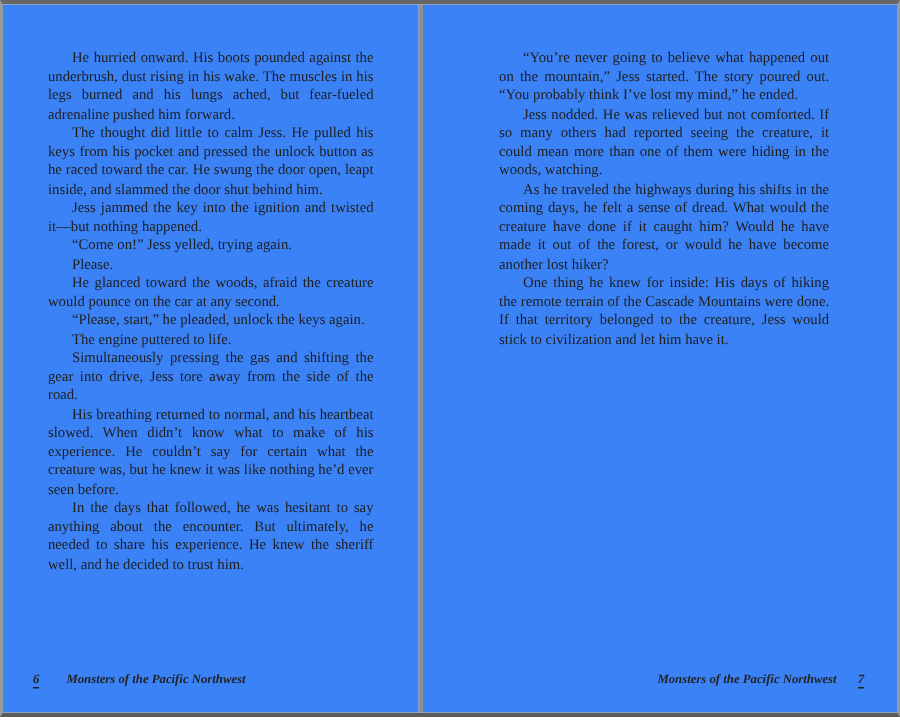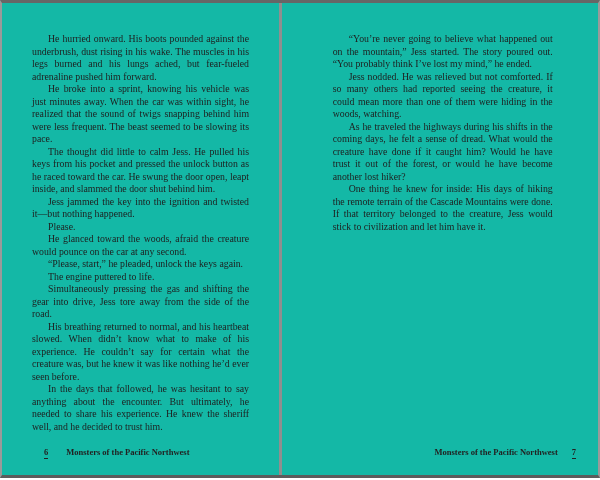--- a/index.html
+++ b/index.html
@@ -19,21 +19,21 @@
     border-top: 3px solid #666666;
     border-bottom: 3px solid #5c5c5c;
     border-left: 2px solid #9a9a9a;
     border-right: 2px solid #9a9a9a;
     background: #ffffff;
     display: flex;
     overflow: hidden;
   }
   .page {
     position: relative;
-    background: #14b8a6;
+    background: #3b82f6;
     height: 100%;
     box-sizing: border-box;
     flex: 1 1 auto;
   }
   .page.left  { width: 296px; padding: 30px 0 0 30px; }
   .page.right { width: 337px; padding: 30px 0 0 51px; }
   .divider {
     width: 3px;
     height: 100%;
     background: #8f8f8f;
@@ -47,66 +47,66 @@
     font-size: 9.8px;
     line-height: 12.5px;
     text-align: justify;
     text-indent: 16px;
     color: #1e1e1e;
   }
   .footer {
     position: absolute;
     bottom: 16px;
     font-size: 8.5px;
+    font-style: italic;
     font-weight: bold;
     color: #222222;
     white-space: nowrap;
-    margin-left: 22px;
   }
   .page.left  .footer { left: 20px; }
   .page.right .footer { right: 22px; text-align: center; }
   .page-num {
     display: inline-block;
     border-bottom: 1px solid #222222;
     padding-bottom: 1px;
   }
   .page.left  .footer .book-title { margin-left: 18px; }
   .page.right .footer .book-title { margin-right: 14px; }
 </style>
 </head>
 <body>
 
 <div class="spread">
 
   <div class="page left">
     <div class="text-block">
         <p class="para">He hurried onward. His boots pounded against the underbrush, dust rising in his wake. The muscles in his legs burned and his lungs ached, but fear-fueled adrenaline pushed him forward.</p>
-        <p class="para">He broke into a sprint, knowing his vehicle was just minutes away. When the car was within sight, he realized that the sound of twigs snapping behind him were less frequent. The beast seemed to be slowing its pace.</p>
         <p class="para">The thought did little to calm Jess. He pulled his keys from his pocket and pressed the unlock button as he raced toward the car. He swung the door open, leapt inside, and slammed the door shut behind him.</p>
         <p class="para">Jess jammed the key into the ignition and twisted it—but nothing happened.</p>
+        <p class="para">“Come on!” Jess yelled, trying again.</p>
         <p class="para">Please.</p>
         <p class="para">He glanced toward the woods, afraid the creature would pounce on the car at any second.</p>
         <p class="para">“Please, start,” he pleaded, unlock the keys again.</p>
         <p class="para">The engine puttered to life.</p>
         <p class="para">Simultaneously pressing the gas and shifting the gear into drive, Jess tore away from the side of the road.</p>
         <p class="para">His breathing returned to normal, and his heartbeat slowed. When didn’t know what to make of his experience. He couldn’t say for certain what the creature was, but he knew it was like nothing he’d ever seen before.</p>
         <p class="para">In the days that followed, he was hesitant to say anything about the encounter. But ultimately, he needed to share his experience. He knew the sheriff well, and he decided to trust him.</p>
       </div>
     <div class="footer">
       <span class="page-num">6</span><span class="book-title">Monsters of the Pacific Northwest</span>
     </div>
   </div>
 
   <div class="divider"></div>
 
   <div class="page right">
     <div class="text-block">
         <p class="para">“You’re never going to believe what happened out on the mountain,” Jess started. The story poured out. “You probably think I’ve lost my mind,” he ended.</p>
         <p class="para">Jess nodded. He was relieved but not comforted. If so many others had reported seeing the creature, it could mean more than one of them were hiding in the woods, watching.</p>
-        <p class="para">As he traveled the highways during his shifts in the coming days, he felt a sense of dread. What would the creature have done if it caught him? Would he have trust it out of the forest, or would he have become another lost hiker?</p>
+        <p class="para">As he traveled the highways during his shifts in the coming days, he felt a sense of dread. What would the creature have done if it caught him? Would he have made it out of the forest, or would he have become another lost hiker?</p>
         <p class="para">One thing he knew for inside: His days of hiking the remote terrain of the Cascade Mountains were done. If that territory belonged to the creature, Jess would stick to civilization and let him have it.</p>
       </div>
     <div class="footer">
       <span class="book-title">Monsters of the Pacific Northwest</span><span class="page-num">7</span>
     </div>
   </div>
 
 </div>
 
 </body></html>

